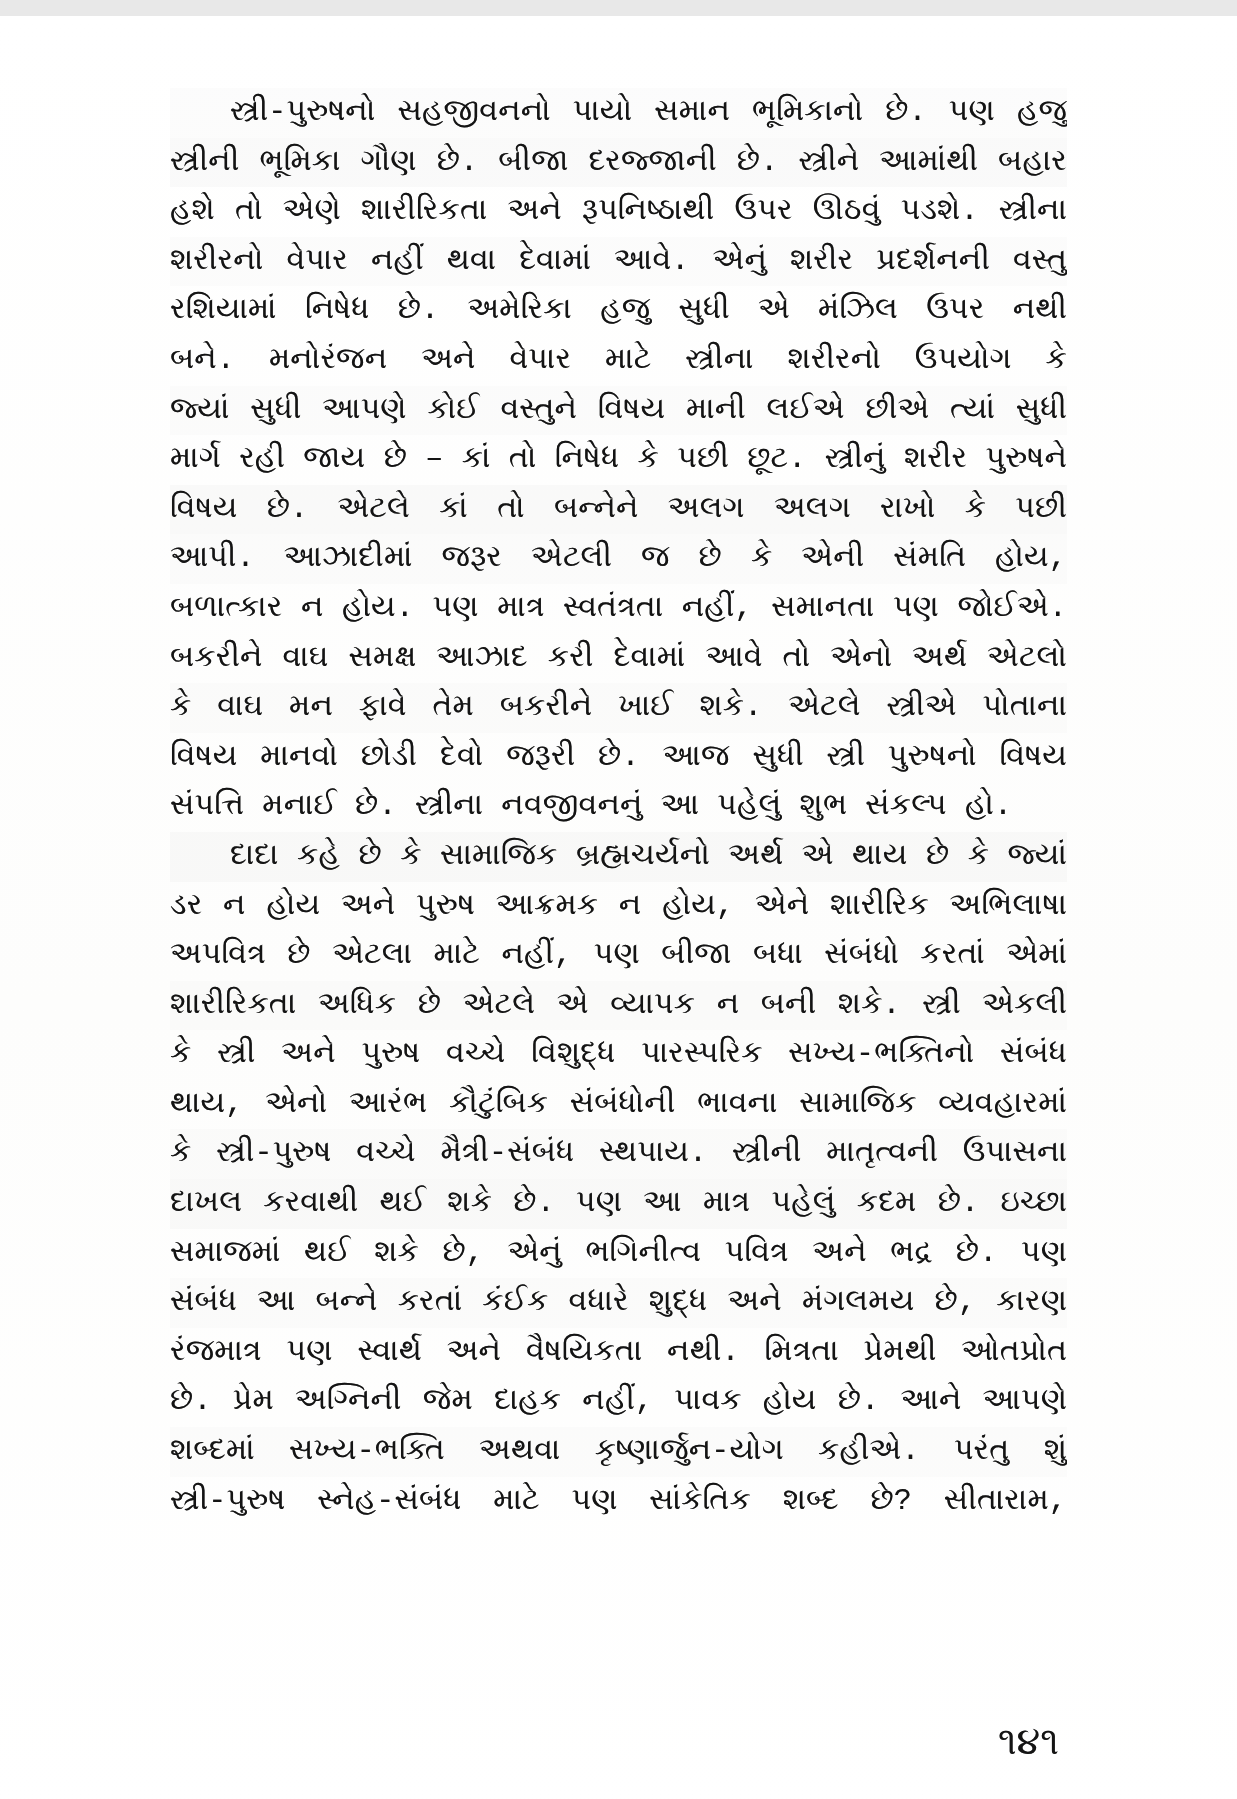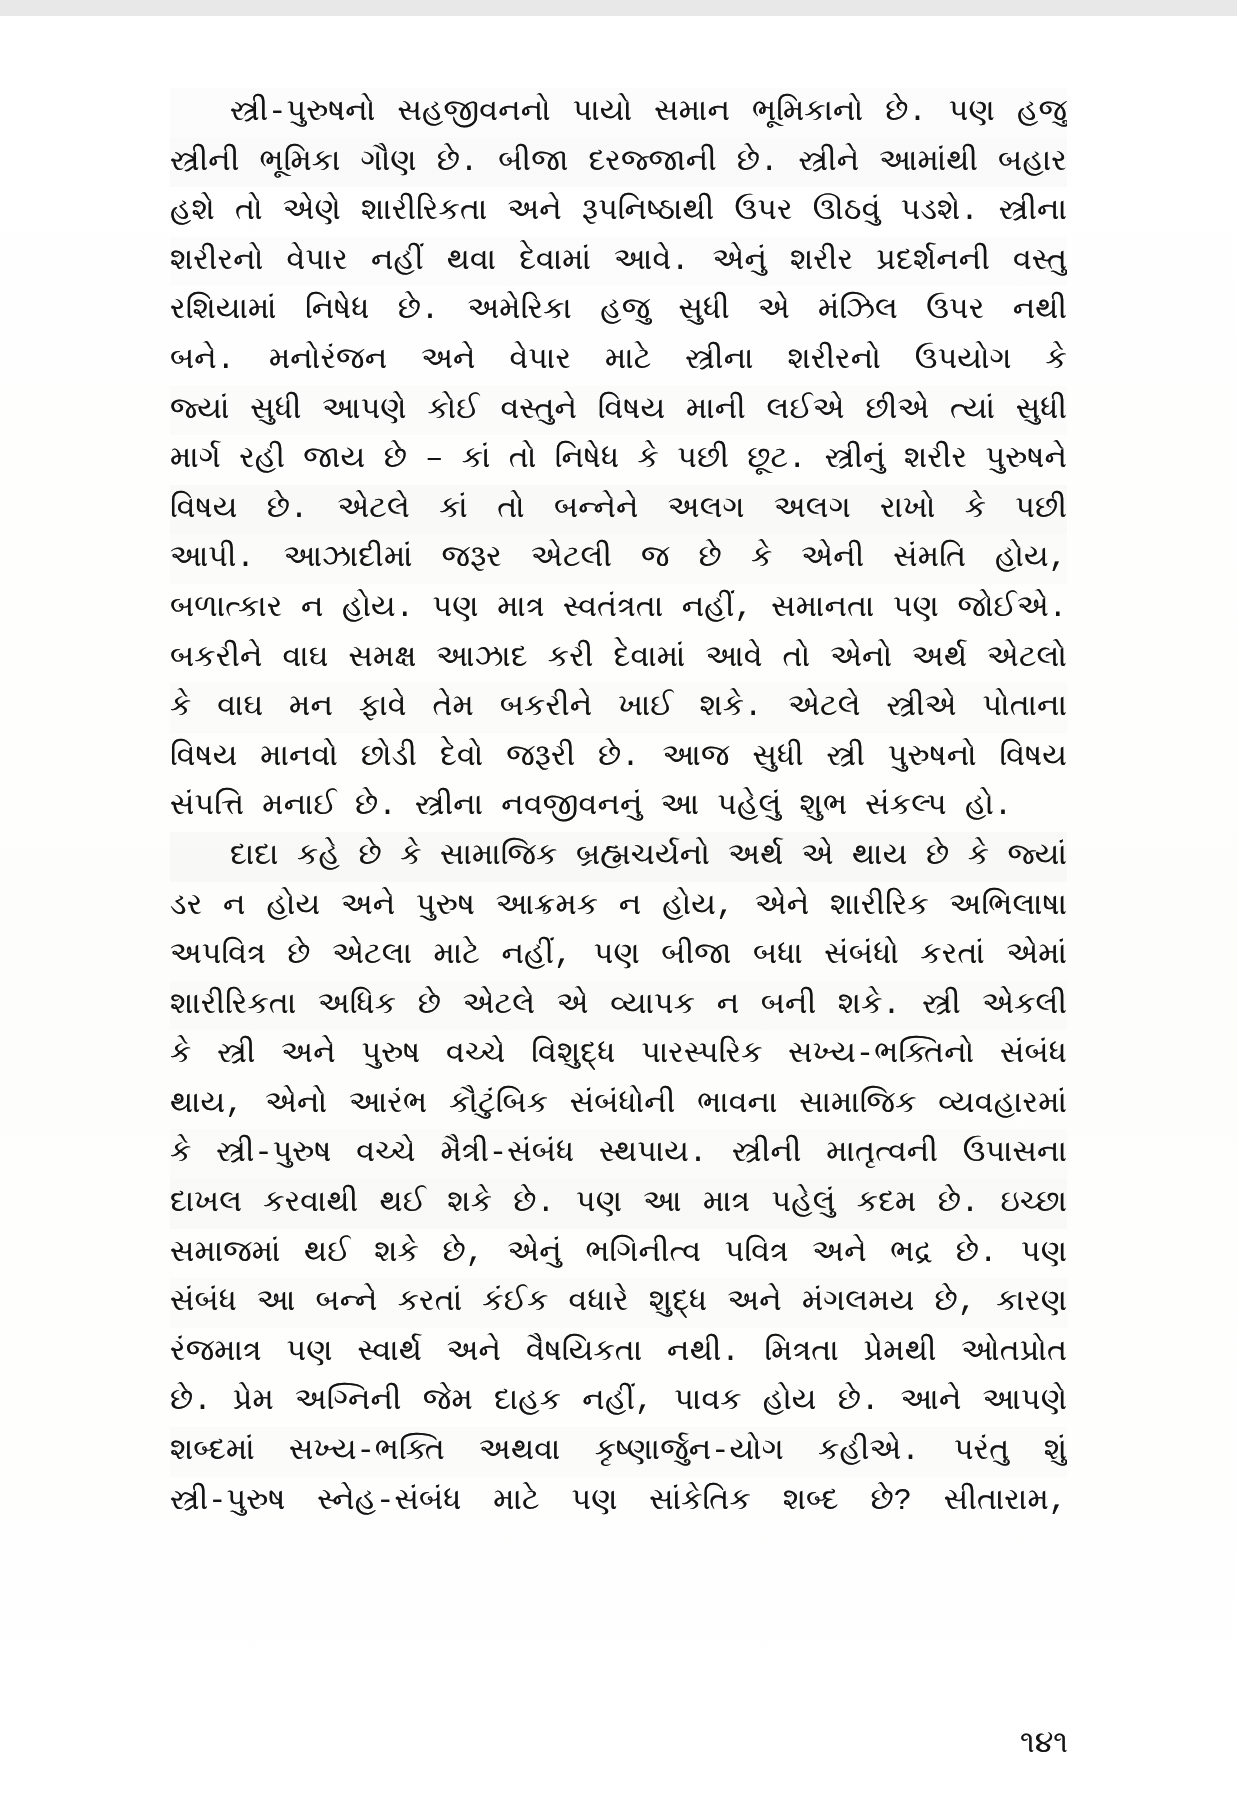--- a/index.html
+++ b/index.html
@@ -44,23 +44,23 @@
     text-align-last: left;
   }
   
   .line:nth-child(3n+1) { background: rgba(0,0,0,0.012); }
   .line:nth-child(7n+2) { background: rgba(0,0,0,0.018); }
   .page-number {
     position: absolute;
     top: 1708px;
     left: 998px;
     width: 70px;
-    font-size: 30px;
+    font-size: 38px;
     line-height: 40px;
-    text-align: right;
+    text-align: left;
     text-shadow: 0 0 0.6px rgba(20,20,20,0.55);
   }
 </style>
 </head>
 <body>
 
 <div class="page">
   <div class="text-block">
 
     <span class="line indent">સ્ત્રી-પુરુષનો સહજીવનનો પાયો સમાન ભૂમિકાનો છે. પણ હજુ તો</span>

